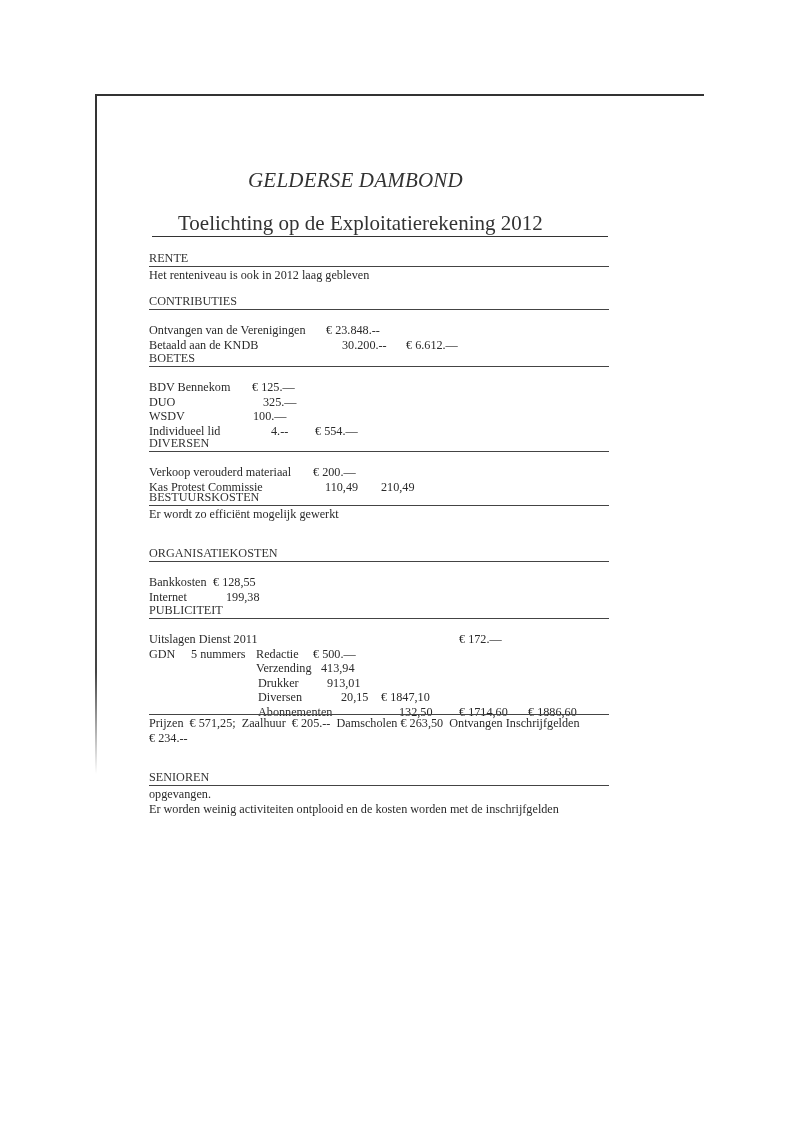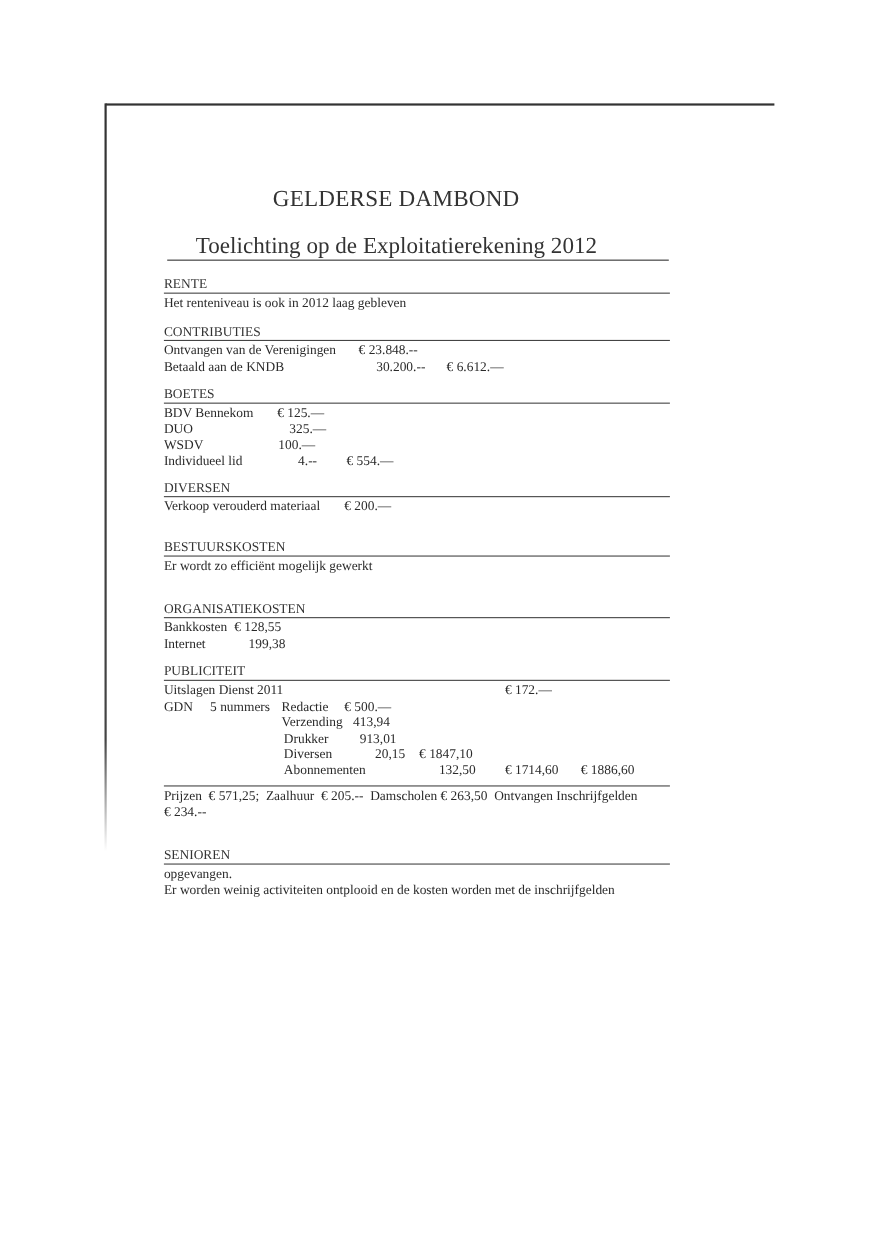--- a/index.html
+++ b/index.html
@@ -3,28 +3,28 @@
 <meta charset="utf-8">
 <style>
   html, body { margin: 0; padding: 0; }
   body {
     width: 800px; height: 1131px; background: #ffffff; position: relative; overflow: hidden;
     font-family: "Liberation Serif", "DejaVu Serif", serif; color: #2a2a2a;
   }
   .frame-top { position: absolute; left: 96px; top: 94px; width: 608px; height: 2px; background: #333; }
   .frame-left { position: absolute; left: 95px; top: 94px; width: 2px; height: 680px;
     background: linear-gradient(to bottom, #333 0%, #444 85%, rgba(80,80,80,0) 100%); }
-  .org-title { position: absolute; left: 248px; top: 168px; font-size: 21px; color: #333; letter-spacing: 0.2px; }
+  .org-title { position: absolute; left: 248px; top: 168px; font-size: 21px; color: #333; letter-spacing: 0.2px; font-style: italic; }
   .doc-title { position: absolute; left: 178px; top: 211px; font-size: 21px; color: #333; }
   .title-rule { position: absolute; left: 152px; top: 236px; width: 456px; height: 1px; background: #333; }
   .section { position: absolute; left: 149px; width: 460px; font-size: 12.2px; line-height: 14.5px; }
   .section .head { height: 15px; color: #333; }
   .section .rule { height: 1px; background: #444; margin: 0 0 1px 0; width: 460px; }
   .line { height: 14.5px; white-space: nowrap; position: relative; }
-  .c { position: absolute; top: 0; white-space: nowrap; }
+  .c { position: absolute; top: 12px; white-space: nowrap; }
 </style>
 </head>
 <body>
 
 <div class="frame-top"></div>
 <div class="frame-left"></div>
 
 <div class="org-title">GELDERSE DAMBOND</div>
 <div class="doc-title">Toelichting op de Exploitatierekening 2012</div>
 <div class="title-rule"></div>
@@ -70,20 +70,25 @@
     <span class="c" style="left:166px">€ 554.—</span>
   </div>
 </div>
 
 <div class="section" style="top:436px;">
   <div class="head">DIVERSEN</div>
   <div class="rule"></div>
   <div class="line">
     <span class="c" style="left:0">Verkoop verouderd materiaal</span>
     <span class="c" style="left:164px">€ 200.—</span>
+  </div>
+  <div class="line">
+    <span class="c" style="left:0">Kas Protest Commissie</span>
+    <span class="c" style="left:176px">110,49</span>
+    <span class="c" style="left:232px">210,49</span>
   </div>
 </div>
 
 <div class="section" style="top:490px;">
   <div class="head">BESTUURSKOSTEN</div>
   <div class="rule"></div>
   <div class="line">Er wordt zo efficiënt mogelijk gewerkt</div>
 </div>
 
 <div class="section" style="top:546px;">

